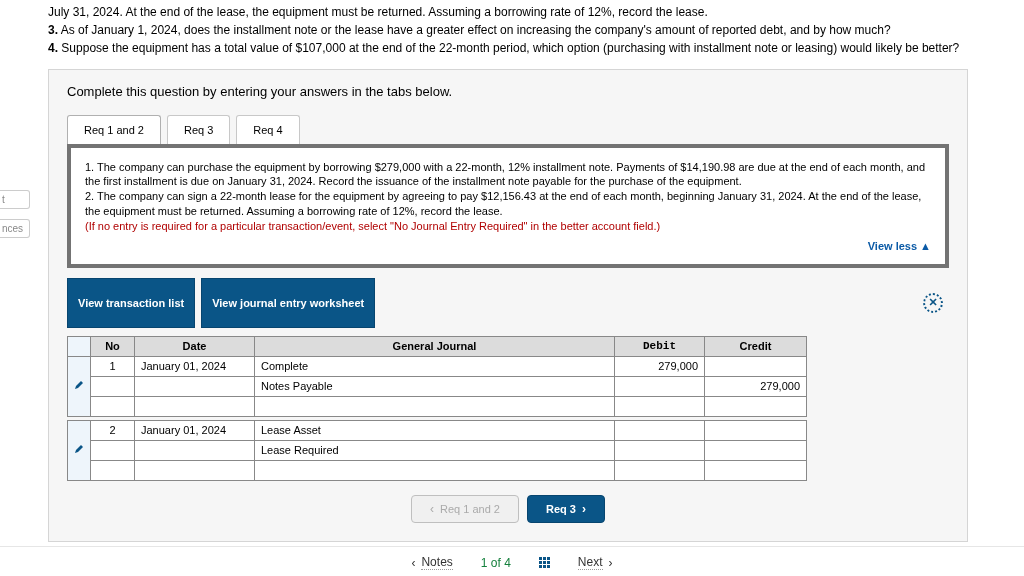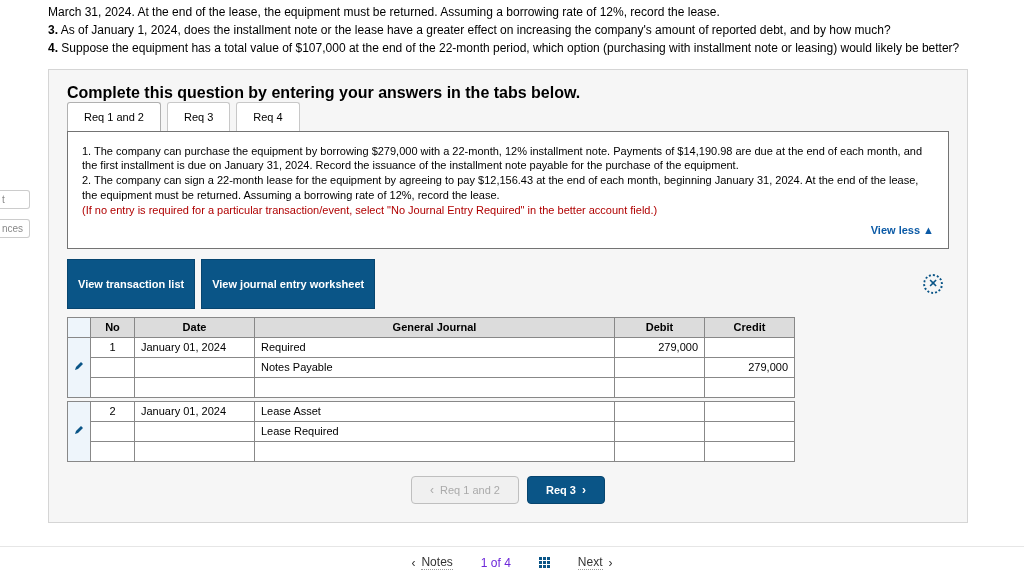--- a/index.html
+++ b/index.html
@@ -36,41 +36,42 @@
     background: #fff;
   }
   .panel-outer {
     margin: 0 0 0 48px;
     border: 1px solid #d5d5d5;
     background: #f6f6f6;
     padding: 14px 18px 18px 18px;
     width: 920px;
   }
   .instr {
-    font-weight: bold;
-    font-size: 16px;
+    font-weight: normal;
+    font-size: 13px;
+    margin-bottom: 16px;
   }
   .tabs {
     display: flex;
     gap: 0;
     margin-bottom: 0;
   }
   .tab {
     border: 1px solid #c8c8c8;
     background: #fff;
     padding: 8px 16px;
     font-size: 11px;
     cursor: pointer;
     border-bottom: none;
     border-radius: 3px 3px 0 0;
     margin-right: 6px;
   }
   .tab.active { background: #fff; border-color: #b0b0b0; position: relative; z-index: 2; }
   .tabbody {
-    border: 1px solid #737373;
+    border: 4px solid #737373;
     background: #fff;
     padding: 12px 14px;
   }
   .tabdesc { font-size: 11px; line-height: 1.35; }
   .tabdesc .red { color: #b00000; }
   .showless {
     text-align: right;
     color: #0b5aa6;
     font-weight: bold;
     font-size: 11px;
@@ -153,40 +154,40 @@
     gap: 28px;
     font-size: 12px;
     border-top: 1px solid #e6e6e6;
     padding-top: 8px;
   }
   .footer-nav .fn-btn {
     display: flex; align-items: center; gap: 6px;
     color: #333; cursor: pointer;
   }
   .footer-nav .fn-label { border-bottom: 1px dotted #999; }
-  .footer-nav .page { color: #6d28d9; }
+  .footer-nav .page { color: #15803d; }
   .grid-icon {
     display: inline-grid;
     grid-template-columns: repeat(3, 3px);
     grid-template-rows: repeat(3, 3px);
     gap: 1px;
   }
   .grid-icon span { background: #0a5587; width: 3px; height: 3px; }
   .chev { font-size: 12px; }
   .col-no { width: 44px; }
   .col-date { width: 120px; }
   .col-gj { width: 360px; }
-  .col-d { width: 90px; }
-  .col-c { width: 90px; }
+  .col-d { width: 90px; font-family: Liberation Mono, monospace; }
+  .col-c { width: 102px; }
 </style>
 </head>
 <body>
 
 <div class="top-text">
-  <p>March 31, 2024. At the end of the lease, the equipment must be returned. Assuming a borrowing rate of 12%, record the lease.</p>
+  <p>July 31, 2024. At the end of the lease, the equipment must be returned. Assuming a borrowing rate of 12%, record the lease.</p>
   <p><b>3.</b><span> As of January 1, 2024, does the installment note or the lease have a greater effect on increasing the company's amount of reported debt, and by how much?</span></p>
   <p><b>4.</b><span> Suppose the equipment has a total value of $107,000 at the end of the 22-month period, which option (purchasing with installment note or leasing) would likely be better?</span></p>
 </div>
 
 <div class="left-stubs">
   <div>t</div>
   <div>nces</div>
 </div>
 
 <div class="panel-outer">
@@ -224,21 +225,21 @@
       <th class="col-c">Credit</th>
     </tr>
     <tr>
       <td class="edit-cell" rowspan="3">
         <svg viewBox="0 0 10 10">
               <path d="M1 9 L2 6 L7 1 L9 3 L4 8 L1 9 Z" fill="#0a5587"></path>
             </svg>
       </td>
       <td class="center">1</td>
       <td>January 01, 2024</td>
-      <td>Required</td>
+      <td>Complete</td>
       <td class="right">279,000</td>
       <td class="right"></td>
     </tr>
     <tr>
       <td></td>
       <td></td>
       <td>Notes Payable</td>
       <td class="right"></td>
       <td class="right">279,000</td>
     </tr>

